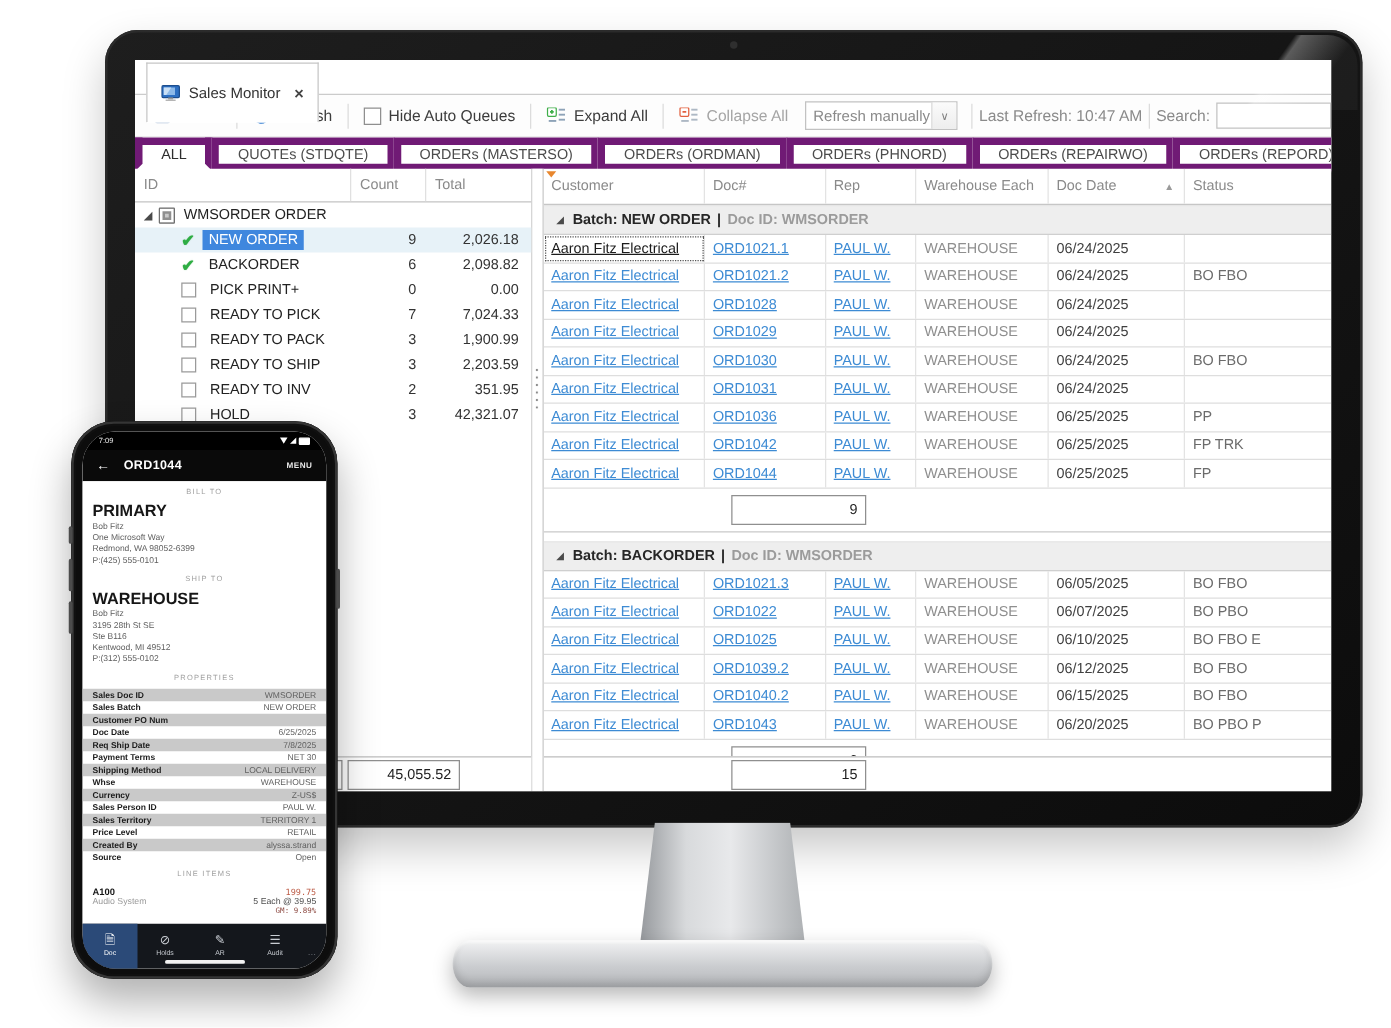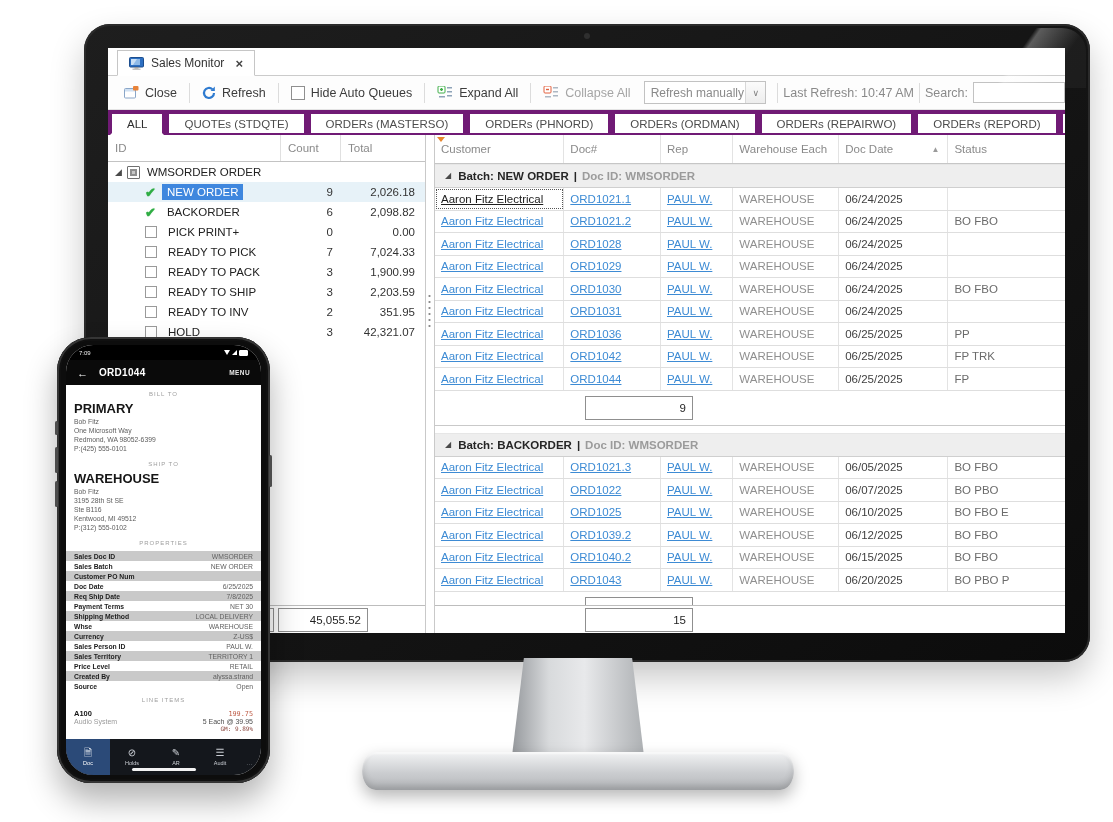--- a/index.html
+++ b/index.html
@@ -16,40 +16,40 @@
   .neck{position:absolute;left:512px;top:658px;width:132px;height:98px;
     background:linear-gradient(90deg,#96999d,#d8dadc 28%,#e8e9eb 55%,#aeb1b4);
     clip-path:polygon(9% 0,91% 0,100% 100%,0 100%);}
   .mbase{position:absolute;left:362px;top:752px;width:432px;height:38px;border-radius:16px/22px;
     background:linear-gradient(#f2f3f4,#cbcdd0 55%,#b4b6b9);
     box-shadow:0 7px 16px rgba(0,0,0,.28), inset 0 -4px 7px rgba(0,0,0,.16), inset 0 2px 2px rgba(255,255,255,.8);}
 
   
   .doctabs{height:27px;background:#fff;border-bottom:1px solid #cbcbcb;position:relative;}
   .doctab{position:absolute;left:9px;top:2px;height:24px;border:1px solid #c6c6c6;border-bottom:1px solid #fff;
-    background:#fff;display:flex;align-items:center;gap:7px;padding:0 11px;font-size:12px;color:#333;}
+    background:#fff;display:flex;align-items:center;gap:7px;padding:11px 11px;font-size:12px;color:#333;}
   .doctab .x{color:#444;font-size:13px;font-weight:bold;margin-left:4px;}
 
   
   .toolbar{height:33px;display:flex;align-items:center;background:#fdfdfd;border-bottom:1px solid #e4e4e4;
     padding-left:9px;font-size:12.5px;color:#3c3c3c;white-space:nowrap;}
   .tbtn{display:flex;align-items:center;gap:6px;padding:0 7px;cursor:default;}
   .tbtn.disabled{color:#a5a5a5;}
   .tsep{width:1px;height:20px;background:#dcdcdc;margin:0 5px;flex:0 0 auto;}
   .cb{width:12px;height:12px;border:1px solid #8f8f8f;background:#fff;flex:0 0 auto;}
   .refresh-select{width:176px;height:21px;border:1px solid #c2c2c2;background:#fff;display:flex;align-items:center;margin:0 6px;}
   .refresh-select .val{flex:1;padding-left:6px;font-size:12px;color:#8a8a8a;}
   .refresh-select .chev{width:19px;height:100%;border-left:1px solid #d8d8d8;background:linear-gradient(#fbfbfb,#ededed);
     display:flex;align-items:center;justify-content:center;color:#7d7d7d;font-size:9px;}
   .muted{color:#8a8a8a;}
   .search-input{width:82px;height:19px;border:1px solid #c2c2c2;margin-left:5px;font-size:12px;padding:0 4px;outline:none;font-family:"Liberation Sans",sans-serif;}
 
   
   .queue-tabs{height:27px;display:flex;background:#fff;border-bottom:1px solid #b3b3b3;font-size:11.5px;color:#4c4c4c;}
-  .qtab{border:4px solid #701a75;margin-left:-1px;display:flex;align-items:center;justify-content:center;
+  .qtab{border:6px solid #701a75;margin-left:-1px;display:flex;align-items:center;justify-content:center;
     padding:0 15px;background:#fff;white-space:nowrap;}
   .qtab:first-child{margin-left:0;}
   .qtab.active{border-bottom-color:#fff;color:#2e2e2e;}
 
   
   .main{position:absolute;left:0;right:0;top:87px;bottom:0;display:flex;background:#fff;}
   .left-panel{width:317px;flex:0 0 auto;position:relative;border-right:1px solid #c9c9c9;}
   .splitter{width:8px;flex:0 0 auto;position:relative;background:#fff;}
   .splitter .dots{position:absolute;left:2px;top:158px;width:3px;height:34px;
     background-image:radial-gradient(circle,#8a8a8a 1px,transparent 1.2px);background-size:3px 6px;background-repeat:repeat-y;}
@@ -231,22 +231,22 @@
       <span class="muted">Last Refresh: 10:47 AM</span>
       <div class="tsep"></div>
       <span class="muted">Search:</span>
       <input class="search-input" value="" style="">
     </div>
 
     <div class="queue-tabs" id="queueTabs">
         <div class="qtab active">ALL</div>
         <div class="qtab">QUOTEs (STDQTE)</div>
         <div class="qtab">ORDERs (MASTERSO)</div>
+        <div class="qtab">ORDERs (ORDMAN)</div>
         <div class="qtab">ORDERs (PHNORD)</div>
-        <div class="qtab">ORDERs (ORDMAN)</div>
         <div class="qtab">ORDERs (REPAIRWO)</div>
         <div class="qtab">ORDERs (REPORD)</div>
         <div class="qtab">ORDERs (RMAORD)</div>
       </div>
 
     <div class="main">
       <div class="left-panel">
         <div class="lp-header">
           <div class="lph id">ID</div>
           <div class="lph cnt">Count</div>

